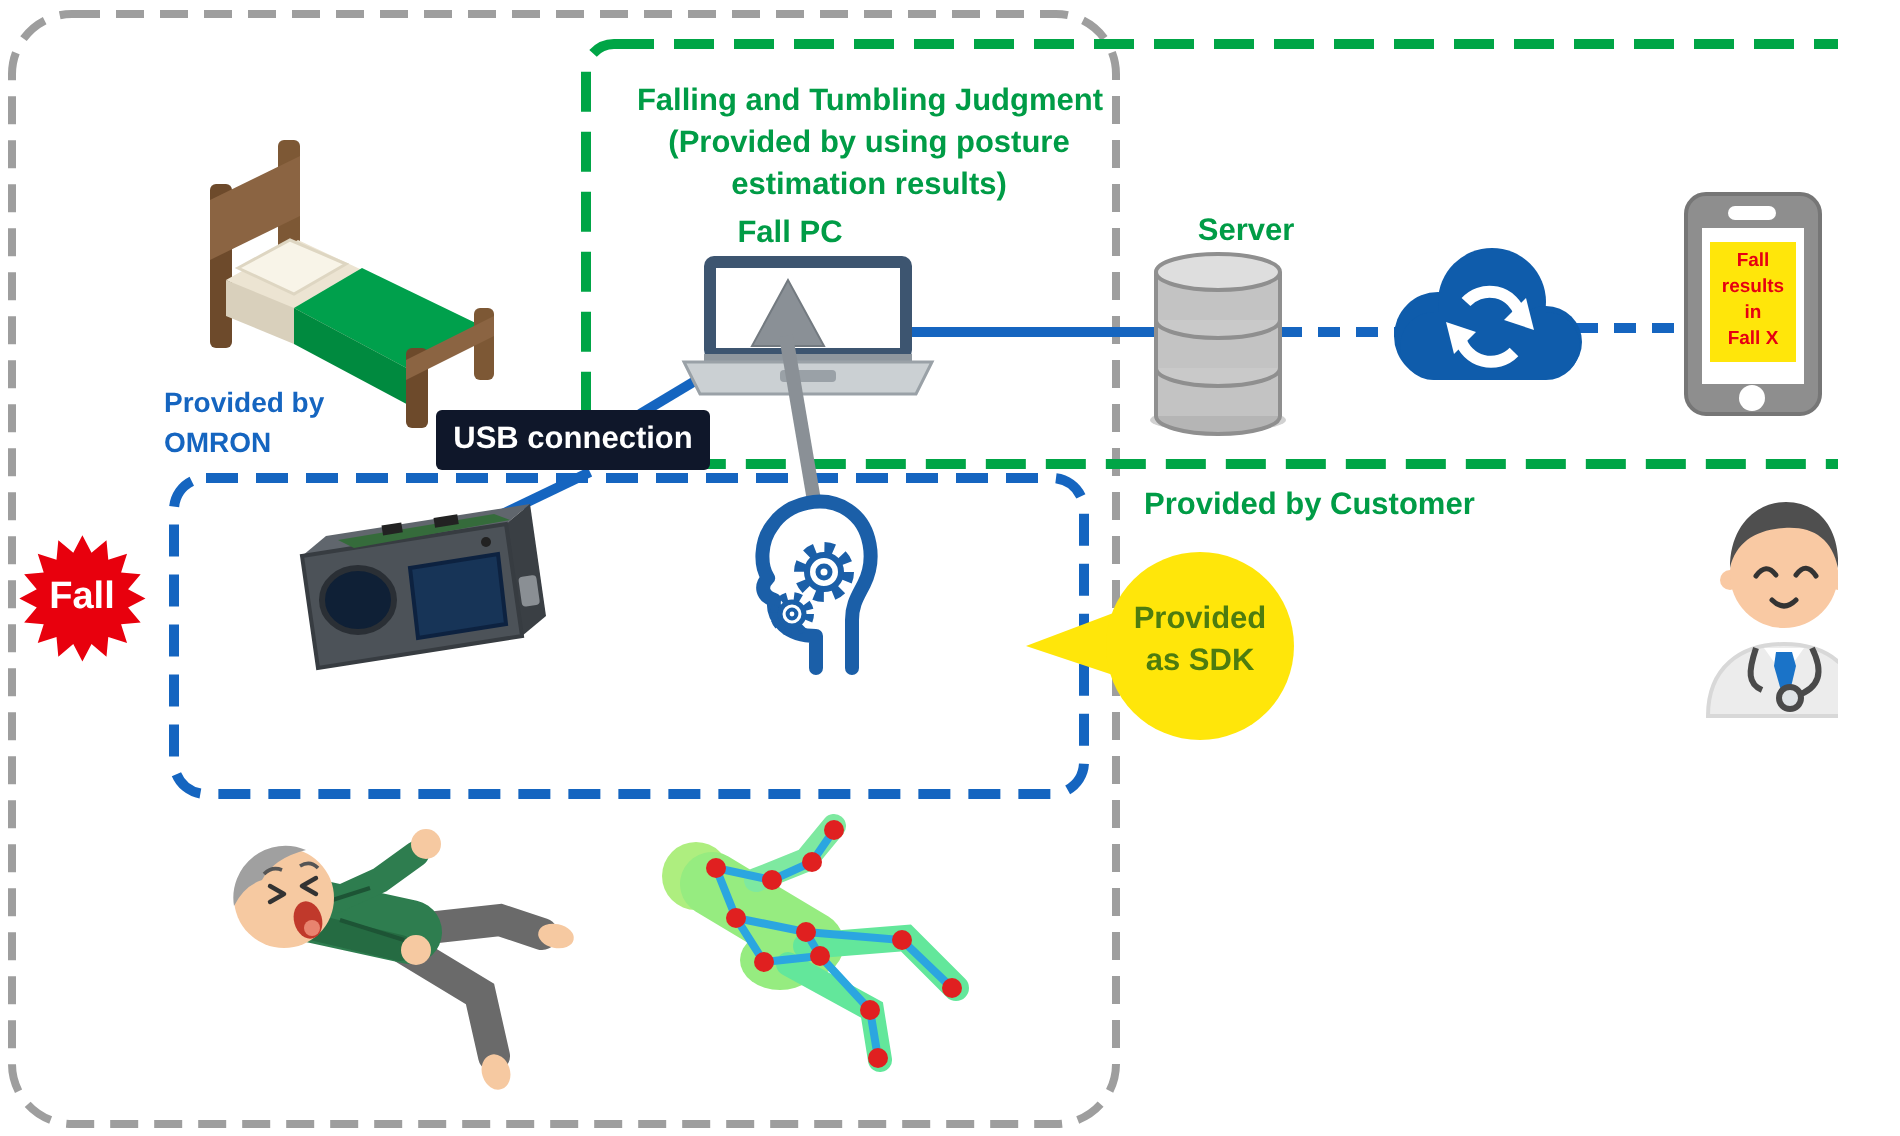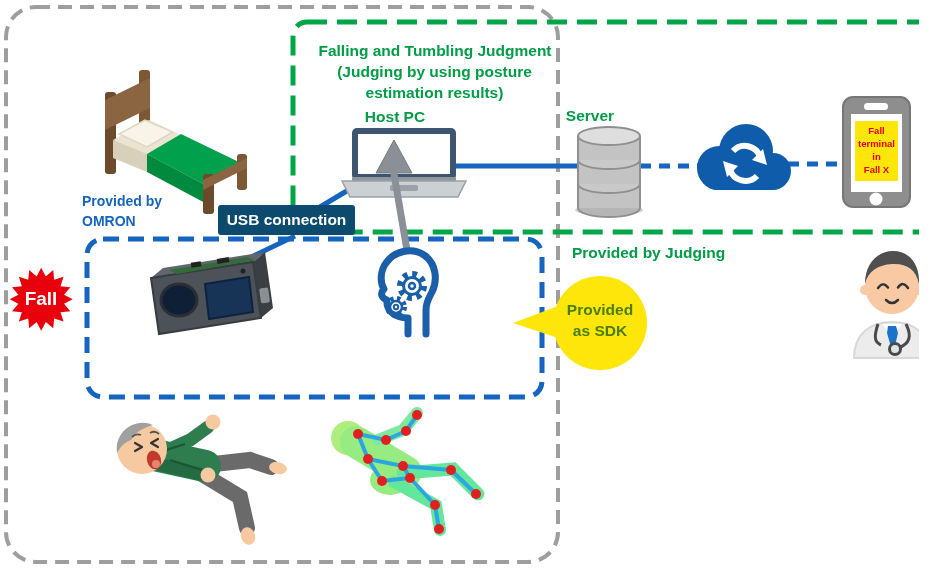--- a/index.html
+++ b/index.html
@@ -6,24 +6,24 @@
   .stage{position:relative;width:919px;height:568px;background:#fff;overflow:hidden;
          font-family:"Liberation Sans",sans-serif;}
   .art{position:absolute;left:0;top:0;}
   .lbl{position:absolute;font-weight:bold;}
   .green{color:#009c46;}
   .blue{color:#1565c0;}
   .t-title{left:300px;top:40px;width:270px;text-align:center;font-size:15.5px;line-height:21px;}
   .t-subtitle{left:322px;top:61px;width:225px;text-align:center;font-size:15.5px;line-height:21px;}
   .t-hostpc{left:340px;top:108px;width:110px;text-align:center;font-size:15.5px;}
   .t-omron{left:82px;top:192px;width:120px;font-size:14px;line-height:19.5px;}
-  .usb-label{left:218px;top:205px;width:137px;height:30px;background:#0c4a6e;border-radius:3px;
+  .usb-label{left:218px;top:205px;width:137px;height:30px;background:#0f172a;border-radius:3px;
              color:#fff;font-size:15.5px;display:flex;align-items:center;justify-content:center;}
   .t-customer{left:572px;top:244px;width:210px;font-size:15.5px;}
-  .t-server{left:555px;top:107px;width:70px;text-align:center;font-size:15.5px;}
+  .t-server{left:588px;top:107px;width:70px;text-align:center;font-size:15.5px;}
   .t-mgmt{left:815px;top:55px;width:122px;text-align:center;font-size:15.5px;line-height:20px;}
   .t-fall{left:8px;top:266px;width:66px;height:66px;display:flex;align-items:center;justify-content:center;
           color:#fff;font-size:19px;}
   .t-sdk{left:564px;top:299px;width:72px;text-align:center;font-size:15.5px;line-height:21px;color:#4d7c0f;}
   .phone-alert{left:853px;top:124px;width:47px;text-align:center;color:#e60012;
                font-size:9.5px;line-height:13px;}
 </style>
 </head>
 <body>
 
@@ -201,28 +201,28 @@
           <circle cx="92" cy="80" r="5"></circle>
           <circle cx="133" cy="72" r="5"></circle>
       <circle cx="158" cy="96" r="5"></circle>
           <circle cx="117" cy="107" r="5"></circle>
           <circle cx="121" cy="131" r="5"></circle>
     </g>
   </g>
 </svg>
 
 <div class="lbl green t-title">Falling and Tumbling Judgment</div>
-<div class="lbl green t-subtitle">(Judging by using posture estimation results)</div>
-<div class="lbl green t-hostpc">Host PC</div>
+<div class="lbl green t-subtitle">(Provided by using posture estimation results)</div>
+<div class="lbl green t-hostpc">Fall PC</div>
 <div class="lbl blue t-omron">Provided by OMRON</div>
 <div class="lbl usb-label">USB connection</div>
-<div class="lbl green t-customer">Provided by Judging</div>
+<div class="lbl green t-customer">Provided by Customer</div>
 <div class="lbl green t-server">Server</div>
 <div class="lbl t-fall">Fall</div>
 <div class="lbl t-sdk">Provided as SDK</div>
 <div class="lbl phone-alert">
   <div>Fall</div>
-  <div>terminal</div>
+  <div>results</div>
   <div>in</div>
   <div>Fall X</div>
 </div>
 
 </div>
 
 </body></html>

